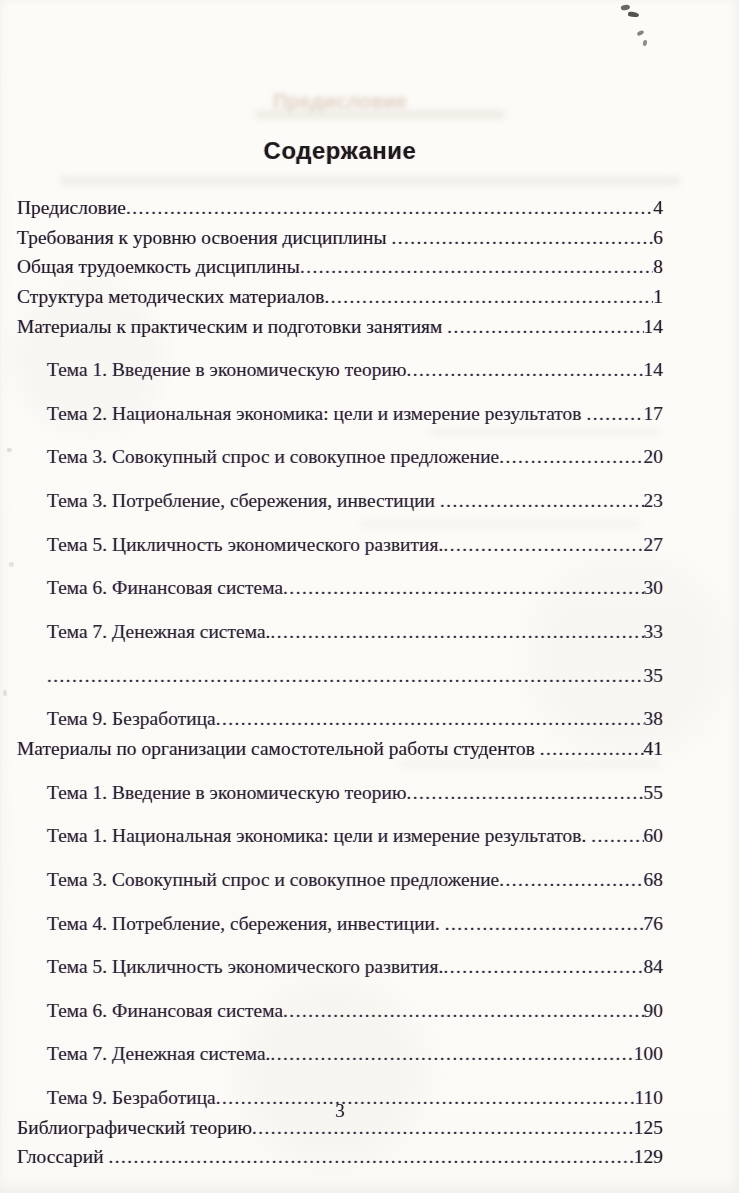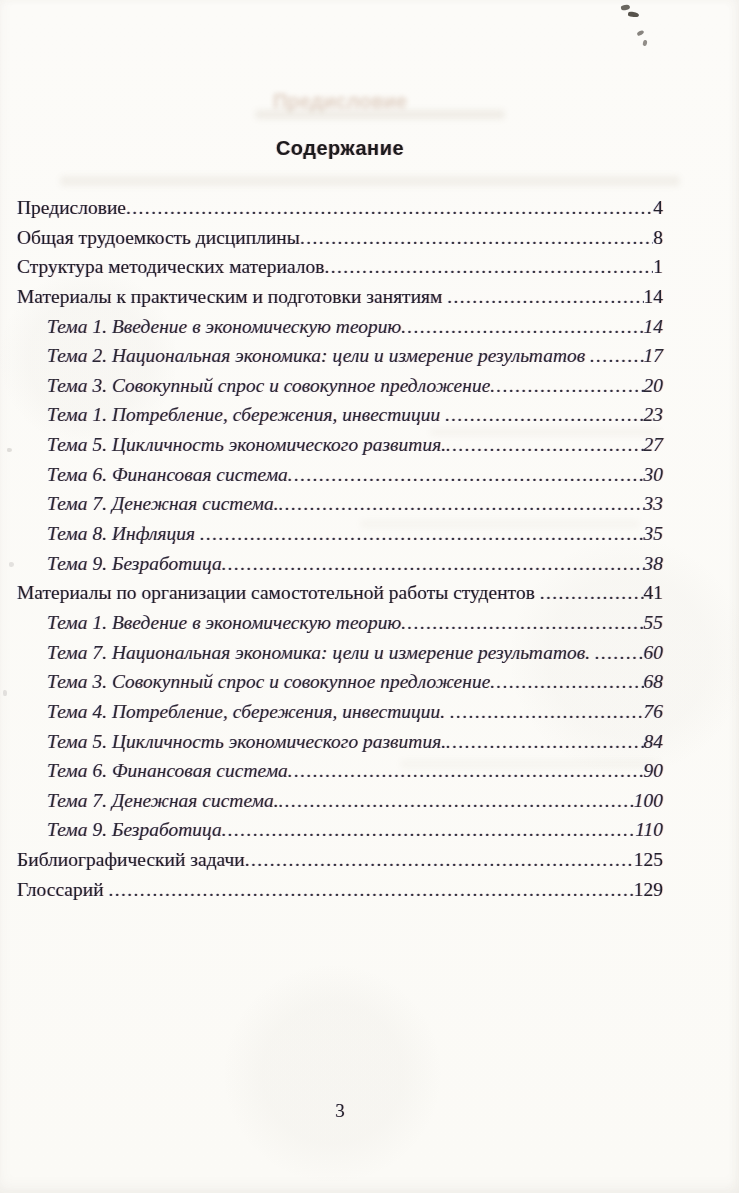--- a/index.html
+++ b/index.html
@@ -50,21 +50,21 @@
   .speck-4 { top:40px; left:643px; width:4px;  height:6px; opacity:0.55; transform:rotate(15deg); }
   .speck-5 { top:448px; left:7px;  width:5px;  height:4px; opacity:0.14; }
   .speck-6 { top:562px; left:9px;  width:5px;  height:5px; opacity:0.12; }
   .speck-7 { top:690px; left:3px;  width:4px;  height:6px; opacity:0.12; }
 
   
   .title {
     position:absolute; top:114px; left:17px; width:646px;
     text-align:center;
     font-family:"Liberation Sans", sans-serif;
-    font-weight:700; font-size:20px; letter-spacing:0.5px;
+    font-weight:700; font-size:24px; letter-spacing:0.5px;
     color:#1b1a1e;
     text-shadow:-1px 0 0.6px rgba(186,86,32,0.30), 1px 0 0.6px rgba(60,70,160,0.18);
     margin-top:23px;
   }
 
   
   .toc {
     position:absolute; top:193px; left:17px; width:646px;
   }
   .toc-row {
@@ -78,21 +78,21 @@
   .toc-row .leader {
     flex:1 1 auto; overflow:hidden; white-space:nowrap;
     color:#33323e;
   }
   .toc-row .leader::after {
     content:"..................................................................................................................................................................................................";
     letter-spacing:1.4px;
   }
   .toc-row .num { white-space:pre; }
   .toc-row.indent { padding-left:30px; }
-  .toc-row.italic { font-style:italic; color:#2a2834; }
+  .toc-row.italic { color:#2a2834;margin-top:14px; }
 
   
   .folio {
     position:absolute; top:1100px; left:17px; width:646px;
     text-align:center;
     font-size:19px; color:#23222c;
     text-shadow:0.6px 0 0.4px rgba(168,52,48,0.2), -0.6px 0 0.4px rgba(48,58,168,0.2);
   }
 </style>
 </head>
@@ -116,20 +116,25 @@
 
   <h1 class="title">Содержание</h1>
 
   <div class="toc">
       <div class="toc-row">
     <span class="label">Предисловие</span>
     <span class="leader"></span>
     <span class="num">4</span>
   </div>
       <div class="toc-row">
+    <span class="label">Требования к уровню освоения дисциплины </span>
+    <span class="leader"></span>
+    <span class="num">6</span>
+  </div>
+      <div class="toc-row">
     <span class="label">Общая трудоемкость дисциплины</span>
     <span class="leader"></span>
     <span class="num">8</span>
   </div>
       <div class="toc-row">
     <span class="label">Структура методических материалов</span>
     <span class="leader"></span>
     <span class="num">1</span>
   </div>
       <div class="toc-row">
@@ -146,61 +151,60 @@
     <span class="label">Тема 2. Национальная экономика: цели и измерение результатов </span>
     <span class="leader"></span>
     <span class="num">17</span>
   </div>
       <div class="toc-row indent italic">
     <span class="label">Тема 3. Совокупный спрос и совокупное предложение</span>
     <span class="leader"></span>
     <span class="num">20</span>
   </div>
       <div class="toc-row indent italic">
-    <span class="label">Тема 1. Потребление, сбережения, инвестиции </span>
+    <span class="label">Тема 3. Потребление, сбережения, инвестиции </span>
     <span class="leader"></span>
     <span class="num">23</span>
   </div>
       <div class="toc-row indent italic">
     <span class="label">Тема 5. Цикличность экономического развития.</span>
     <span class="leader"></span>
     <span class="num">27</span>
   </div>
       <div class="toc-row indent italic">
     <span class="label">Тема 6. Финансовая система</span>
     <span class="leader"></span>
     <span class="num">30</span>
   </div>
       <div class="toc-row indent italic">
     <span class="label">Тема 7. Денежная система.</span>
     <span class="leader"></span>
     <span class="num">33</span>
   </div>
       <div class="toc-row indent italic">
-    <span class="label">Тема 8. Инфляция </span>
     <span class="leader"></span>
     <span class="num">35</span>
   </div>
       <div class="toc-row indent italic">
     <span class="label">Тема 9. Безработица</span>
     <span class="leader"></span>
     <span class="num">38</span>
   </div>
       <div class="toc-row">
     <span class="label">Материалы по организации самостотельной работы студентов </span>
     <span class="leader"></span>
     <span class="num">41</span>
   </div>
       <div class="toc-row indent italic">
     <span class="label">Тема 1. Введение в экономическую теорию</span>
     <span class="leader"></span>
     <span class="num">55</span>
   </div>
       <div class="toc-row indent italic">
-    <span class="label">Тема 7. Национальная экономика: цели и измерение результатов. </span>
+    <span class="label">Тема 1. Национальная экономика: цели и измерение результатов. </span>
     <span class="leader"></span>
     <span class="num">60</span>
   </div>
       <div class="toc-row indent italic">
     <span class="label">Тема 3. Совокупный спрос и совокупное предложение</span>
     <span class="leader"></span>
     <span class="num">68</span>
   </div>
       <div class="toc-row indent italic">
     <span class="label">Тема 4. Потребление, сбережения, инвестиции. </span>
@@ -221,21 +225,21 @@
     <span class="label">Тема 7. Денежная система.</span>
     <span class="leader"></span>
     <span class="num">100</span>
   </div>
       <div class="toc-row indent italic">
     <span class="label">Тема 9. Безработица</span>
     <span class="leader"></span>
     <span class="num">110</span>
   </div>
       <div class="toc-row">
-    <span class="label">Библиографический задачи</span>
+    <span class="label">Библиографический теорию</span>
     <span class="leader"></span>
     <span class="num">125</span>
   </div>
       <div class="toc-row">
     <span class="label">Глоссарий </span>
     <span class="leader"></span>
     <span class="num">129</span>
   </div>
     </div>
 

